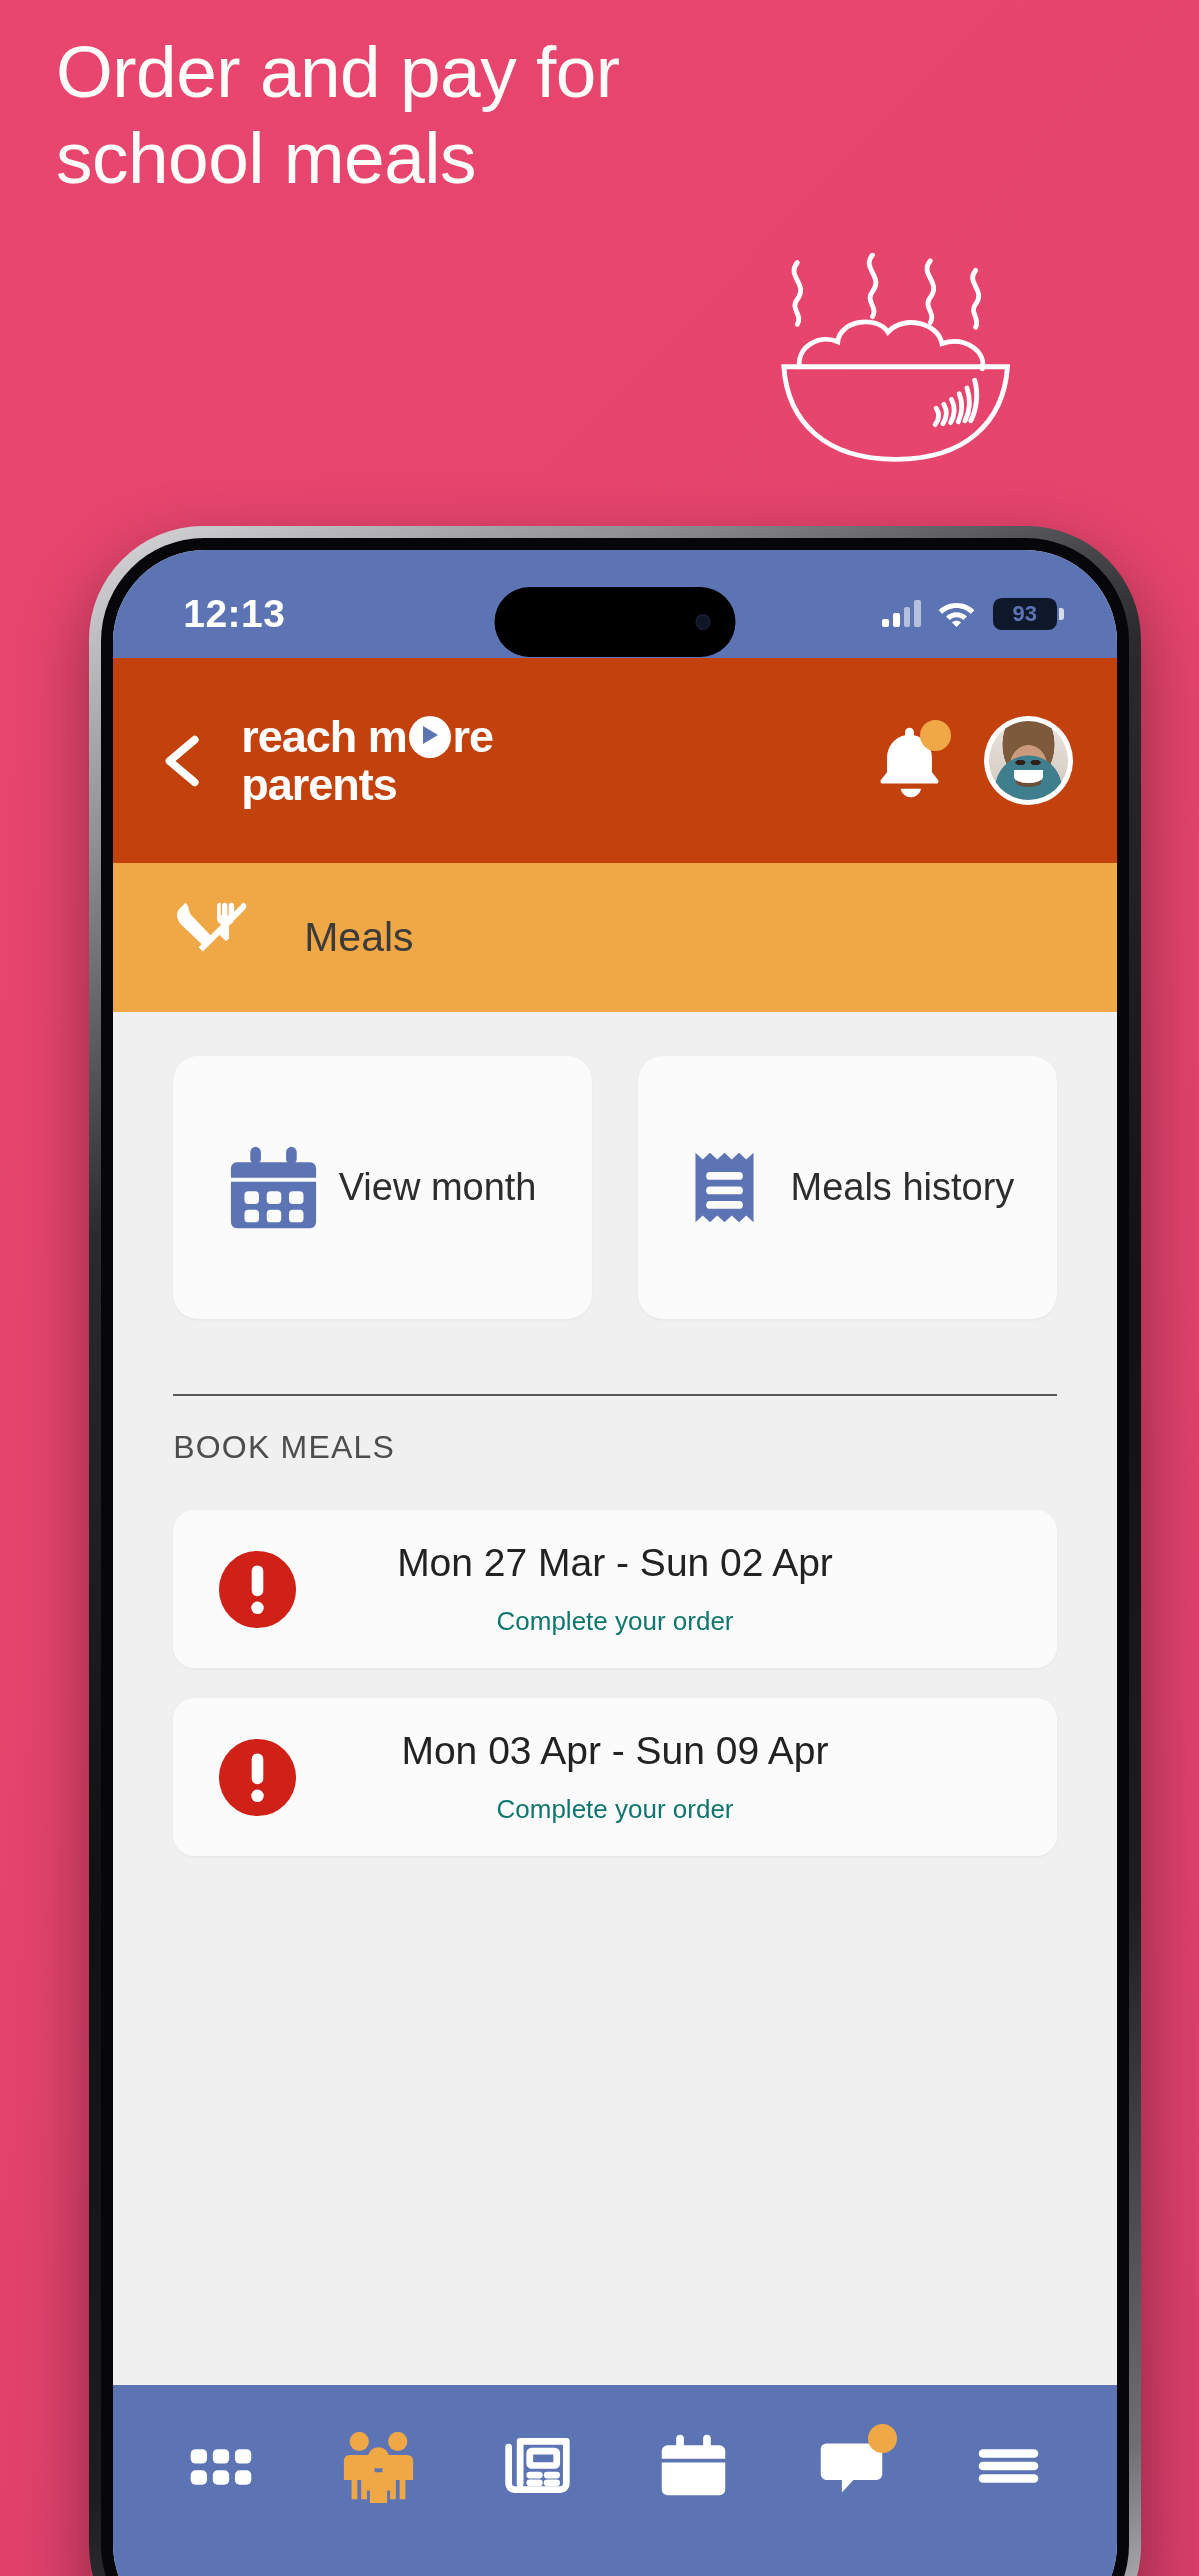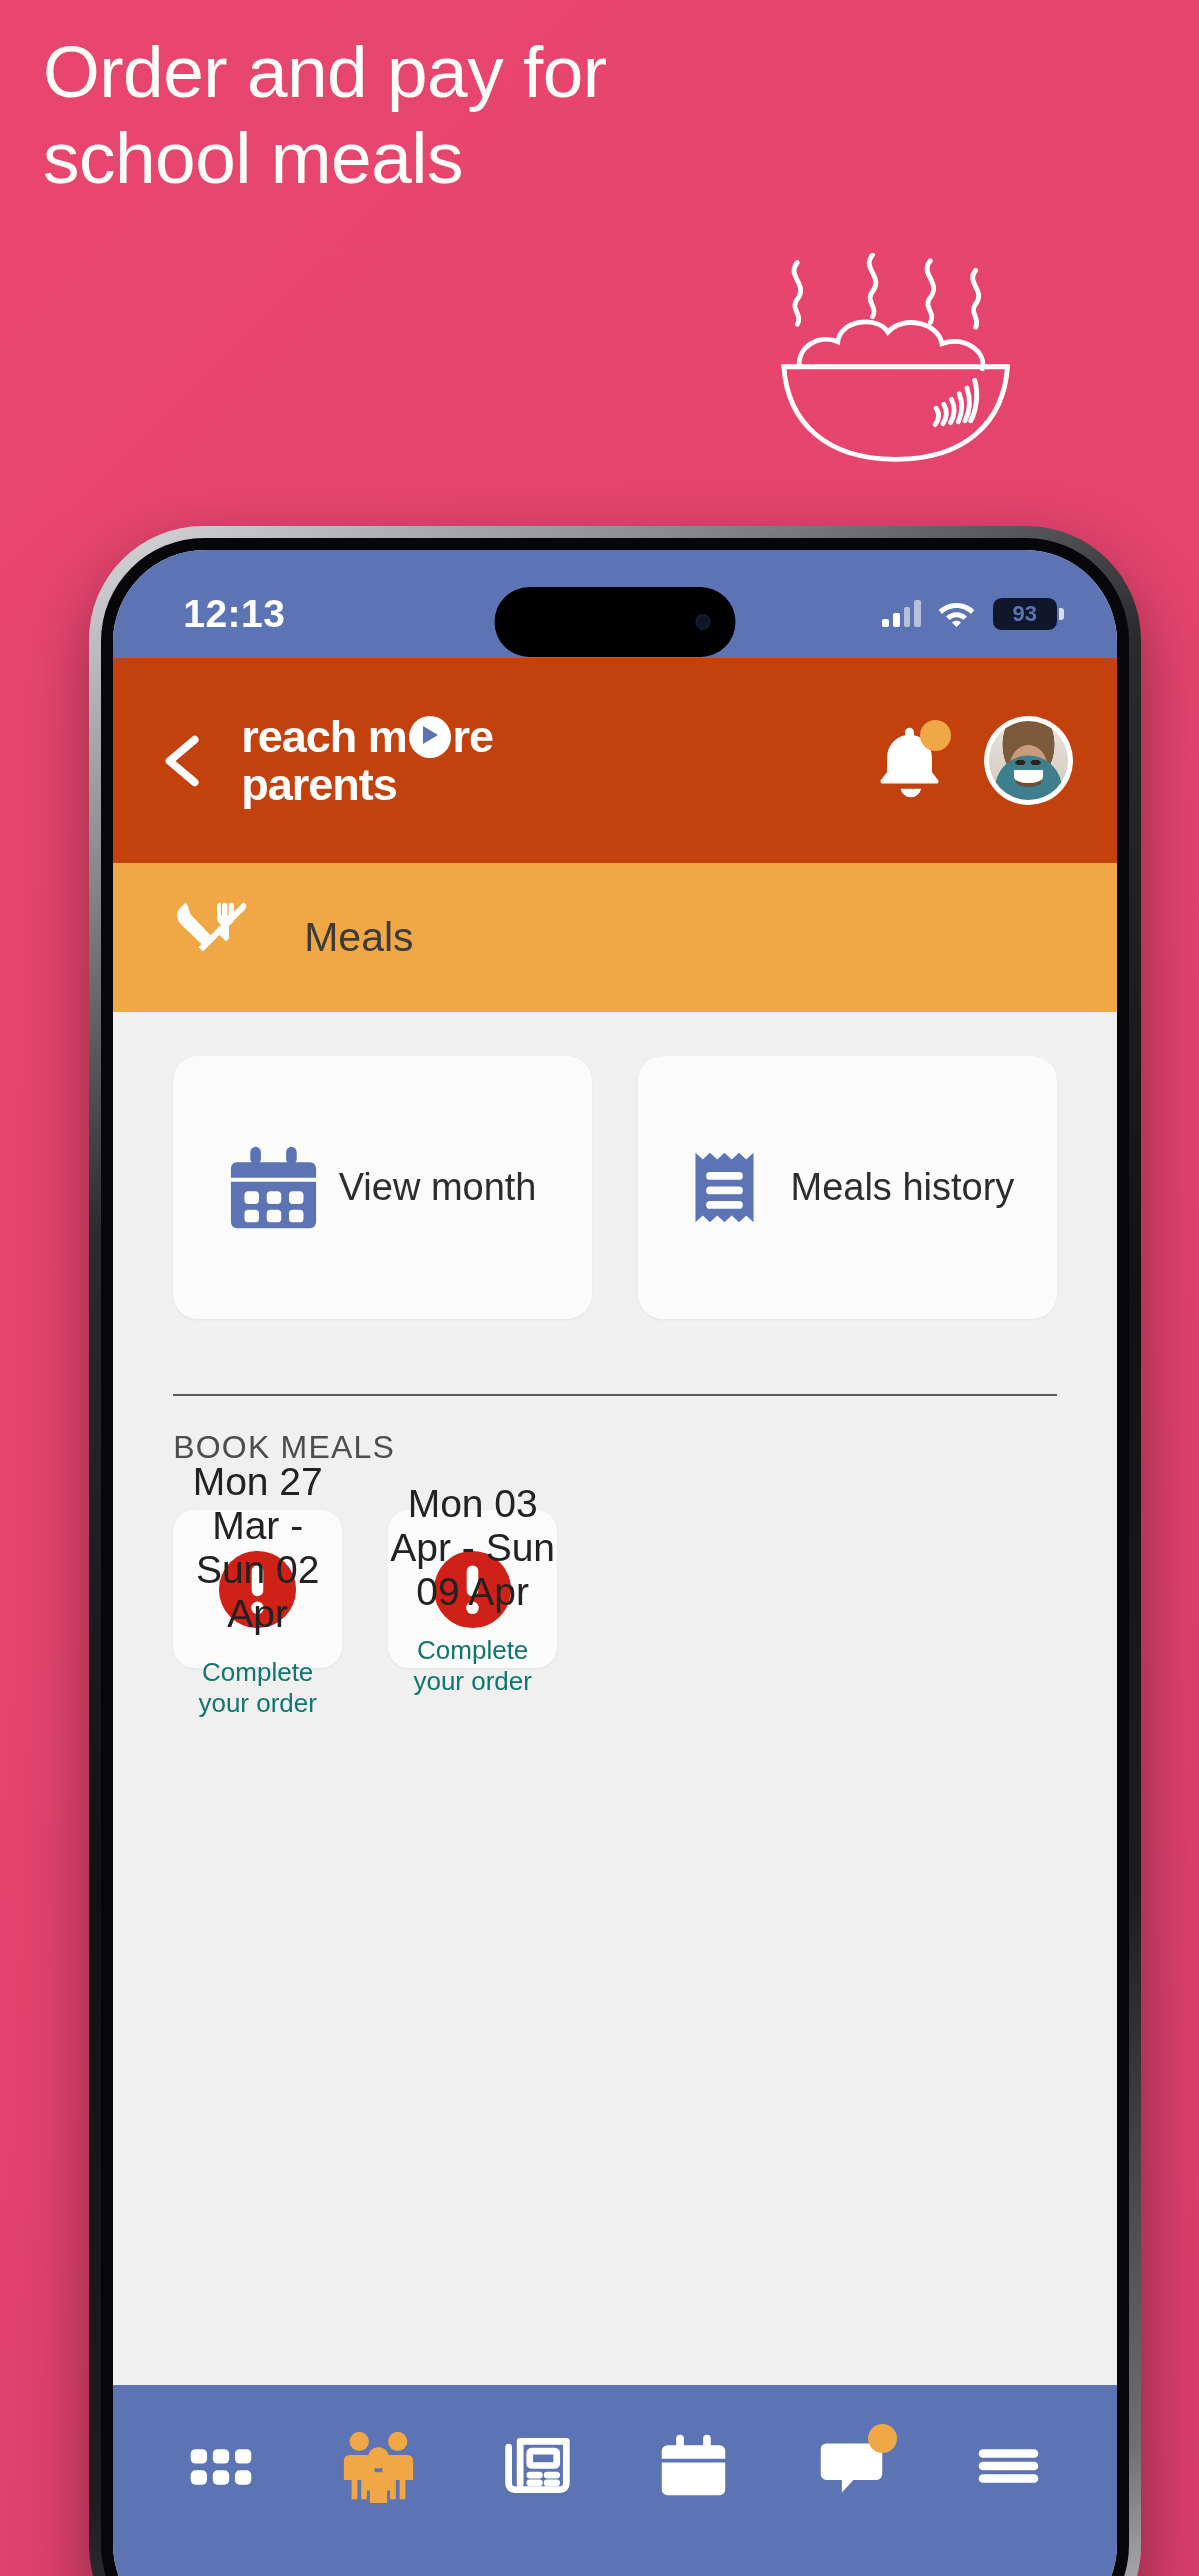--- a/index.html
+++ b/index.html
@@ -10,21 +10,21 @@
     position:relative;
     overflow:hidden;
   }
 
   
   .promo-bg{
     position:absolute; inset:0;
     background:linear-gradient(135deg,#e8466f 0%,#e5446d 45%,#d93e6a 100%);
   }
   .promo-headline{
-    position:absolute; left:43px; top:29px;
+    position:absolute; left:56px; top:29px;
     width:811px;
     color:#fdfdfa;
     font-size:73px;
     line-height:1.18;
     font-weight:400;
     letter-spacing:-0.5px;
     white-space:pre-line;
   }
 
   
@@ -184,21 +184,21 @@
   }
   .tile-icon{ width:89px; height:89px; }
   .tile-label{ font-size:38px; color:#2d2d2d; font-weight:400; }
 
   .divider{ height:1.9px; background:#5a5a5a; margin:75px 0 0 0; }
   .section-title{
     margin-top:33px;
     font-size:32px; color:#4d4d4d; letter-spacing:1.2px;
   }
 
-  .book-list{ margin-top:44px; display:flex; flex-direction:row; gap:46px; }
+  .book-list{ margin-top:44px; display:flex; flex-direction:column; gap:30px; }
   .book-row{
     background:#fbfbfb;
     border-radius:21px;
     height:158px;
     display:flex; align-items:center;
     padding:0 44px;
     box-shadow:0 1px 2.9px rgba(0,0,0,.05);
     position:relative;
   }
   .alert-icon{ width:81px; height:81px; flex:0 0 auto; }

